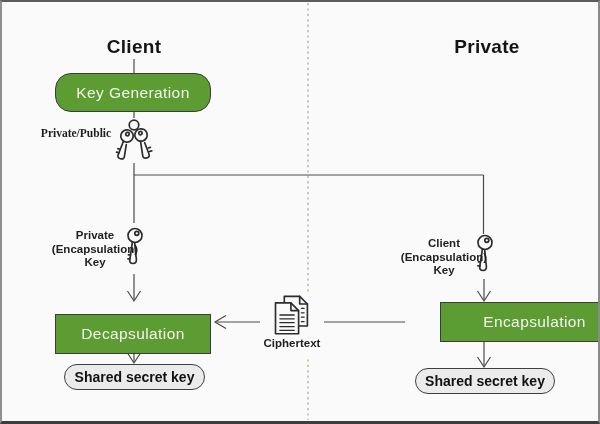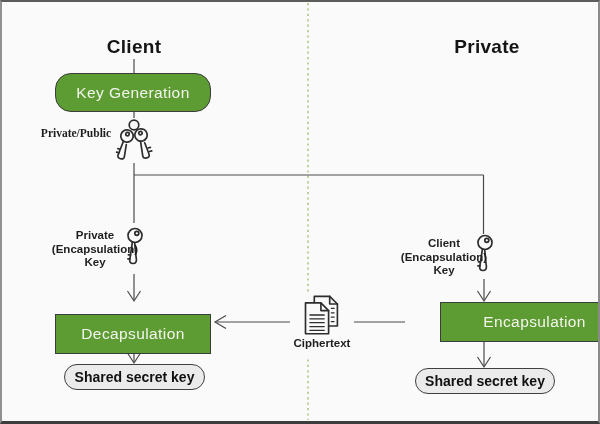--- a/index.html
+++ b/index.html
@@ -86,21 +86,21 @@
   .label-pubkey  { left: 384px; top: 235px; }
 
   .icon-wrap { position: absolute; z-index: 2; }
   .icon-keypair    { left: 110px; top: 114px; }
   .icon-privkey    { left: 119px; top: 224px; }
   .icon-pubkey     { left: 469px; top: 231px; }
 
   .ciphertext-group {
     position: absolute;
     z-index: 2;
-    left: 288px; top: 290px;
+    left: 258px; top: 290px;
     width: 64px; height: 66px;
     background: #fafafa;
   }
   .ciphertext-group .doc-icon { position: absolute; left: 10px; top: 1px; }
   .ciphertext-label {
     position: absolute;
     left: -10px; top: 45px;
     width: 84px;
     text-align: center;
     font-size: 11.5px;

